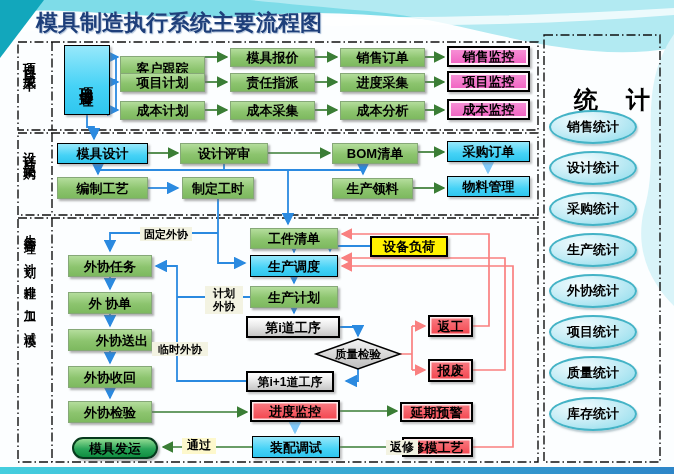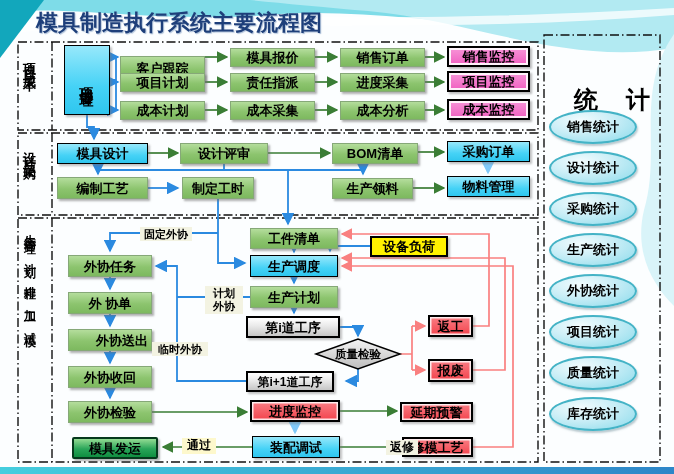--- a/index.html
+++ b/index.html
@@ -40,21 +40,21 @@
     background:#fff200;border:2px solid #000;
     box-shadow:2px 2px 2px rgba(120,120,120,.45);
   }
   .whitebx{
     background:linear-gradient(180deg,#ffffff 0%,#e9e9e9 45%,#c6c6c6 100%);
     border:2px solid #000;
     box-shadow:2px 2px 2px rgba(120,120,120,.45);
   }
   .pill{
     background:linear-gradient(180deg,#93dc93 0%,#2aa559 55%,#0f8f41 100%);
-    border:2px solid #063a1d;border-radius:2px;
+    border:2px solid #063a1d;border-radius:11px;
     box-shadow:2px 2px 2px rgba(110,110,110,.5);
   }
   .ellipse{
     position:absolute;box-sizing:border-box;border-radius:50%;
     display:flex;align-items:center;justify-content:center;
     background:radial-gradient(ellipse at 35% 28%,#f2fcfe 0%,#cdeff7 40%,#a6e3f0 75%,#8bd8ea 100%);
     border:2px solid #44b3c6;
     font-weight:bold;font-size:13px;
     box-shadow:1px 2px 2px rgba(120,150,160,.5);
   }

